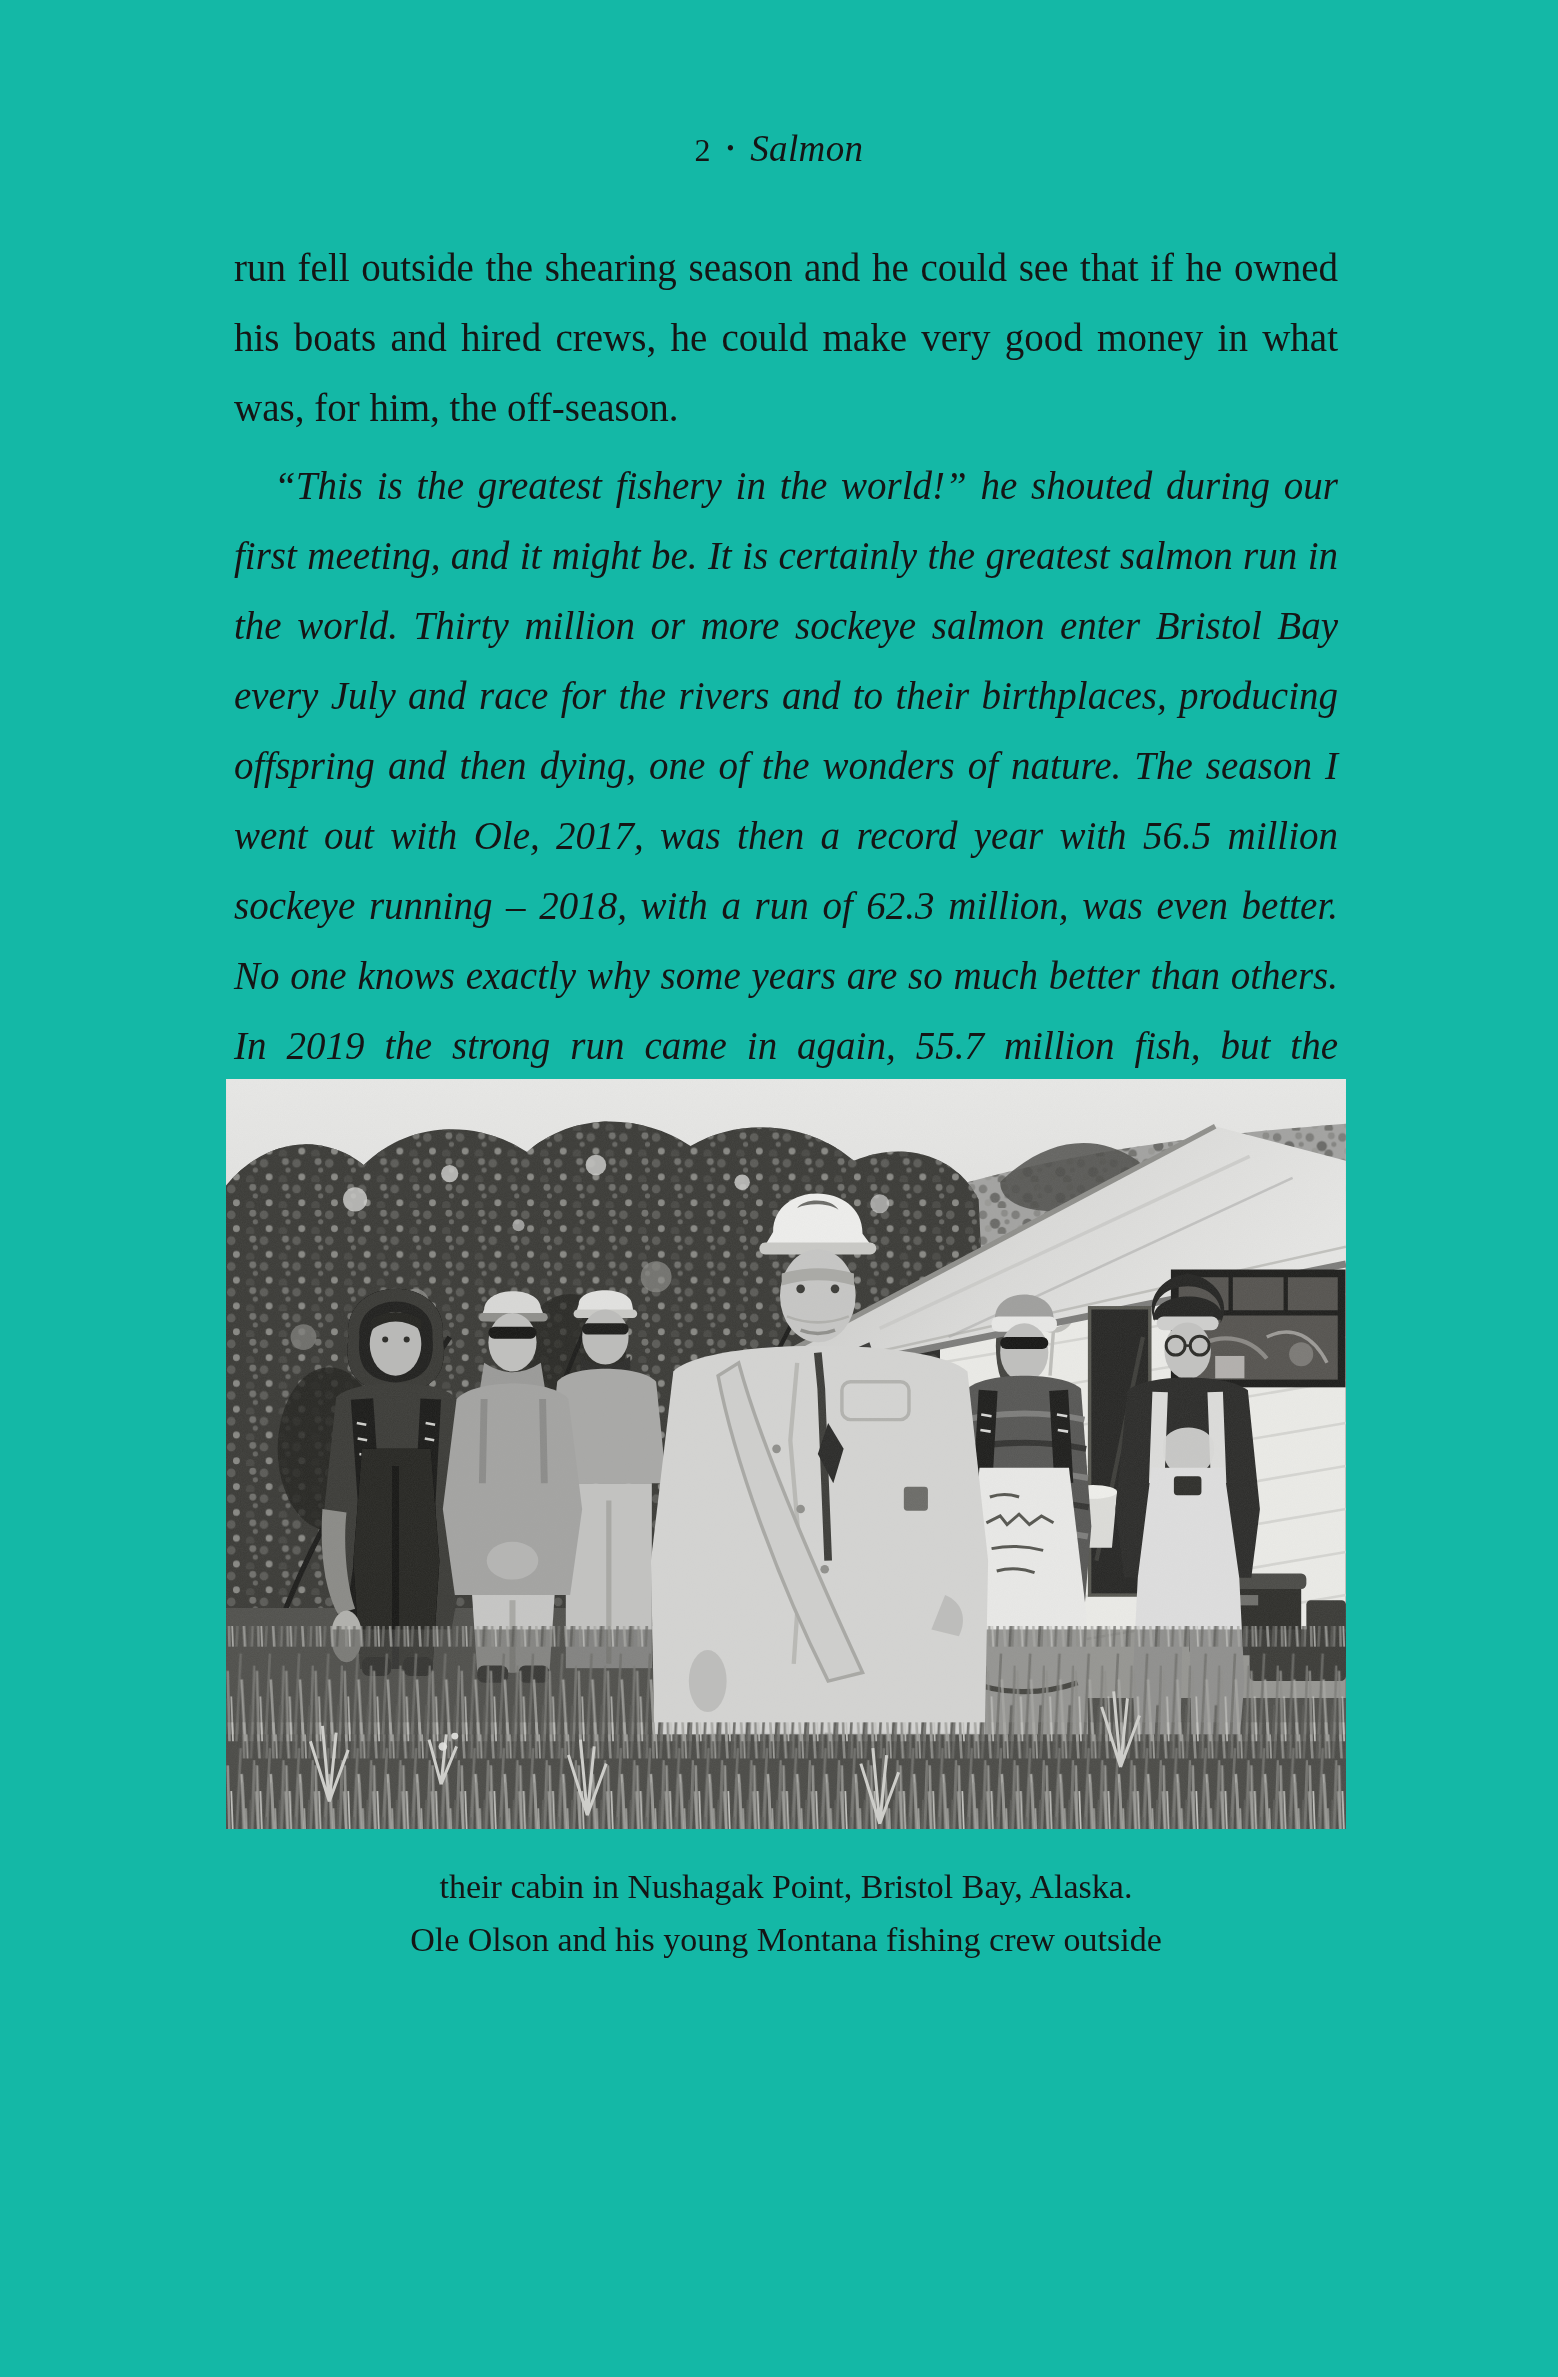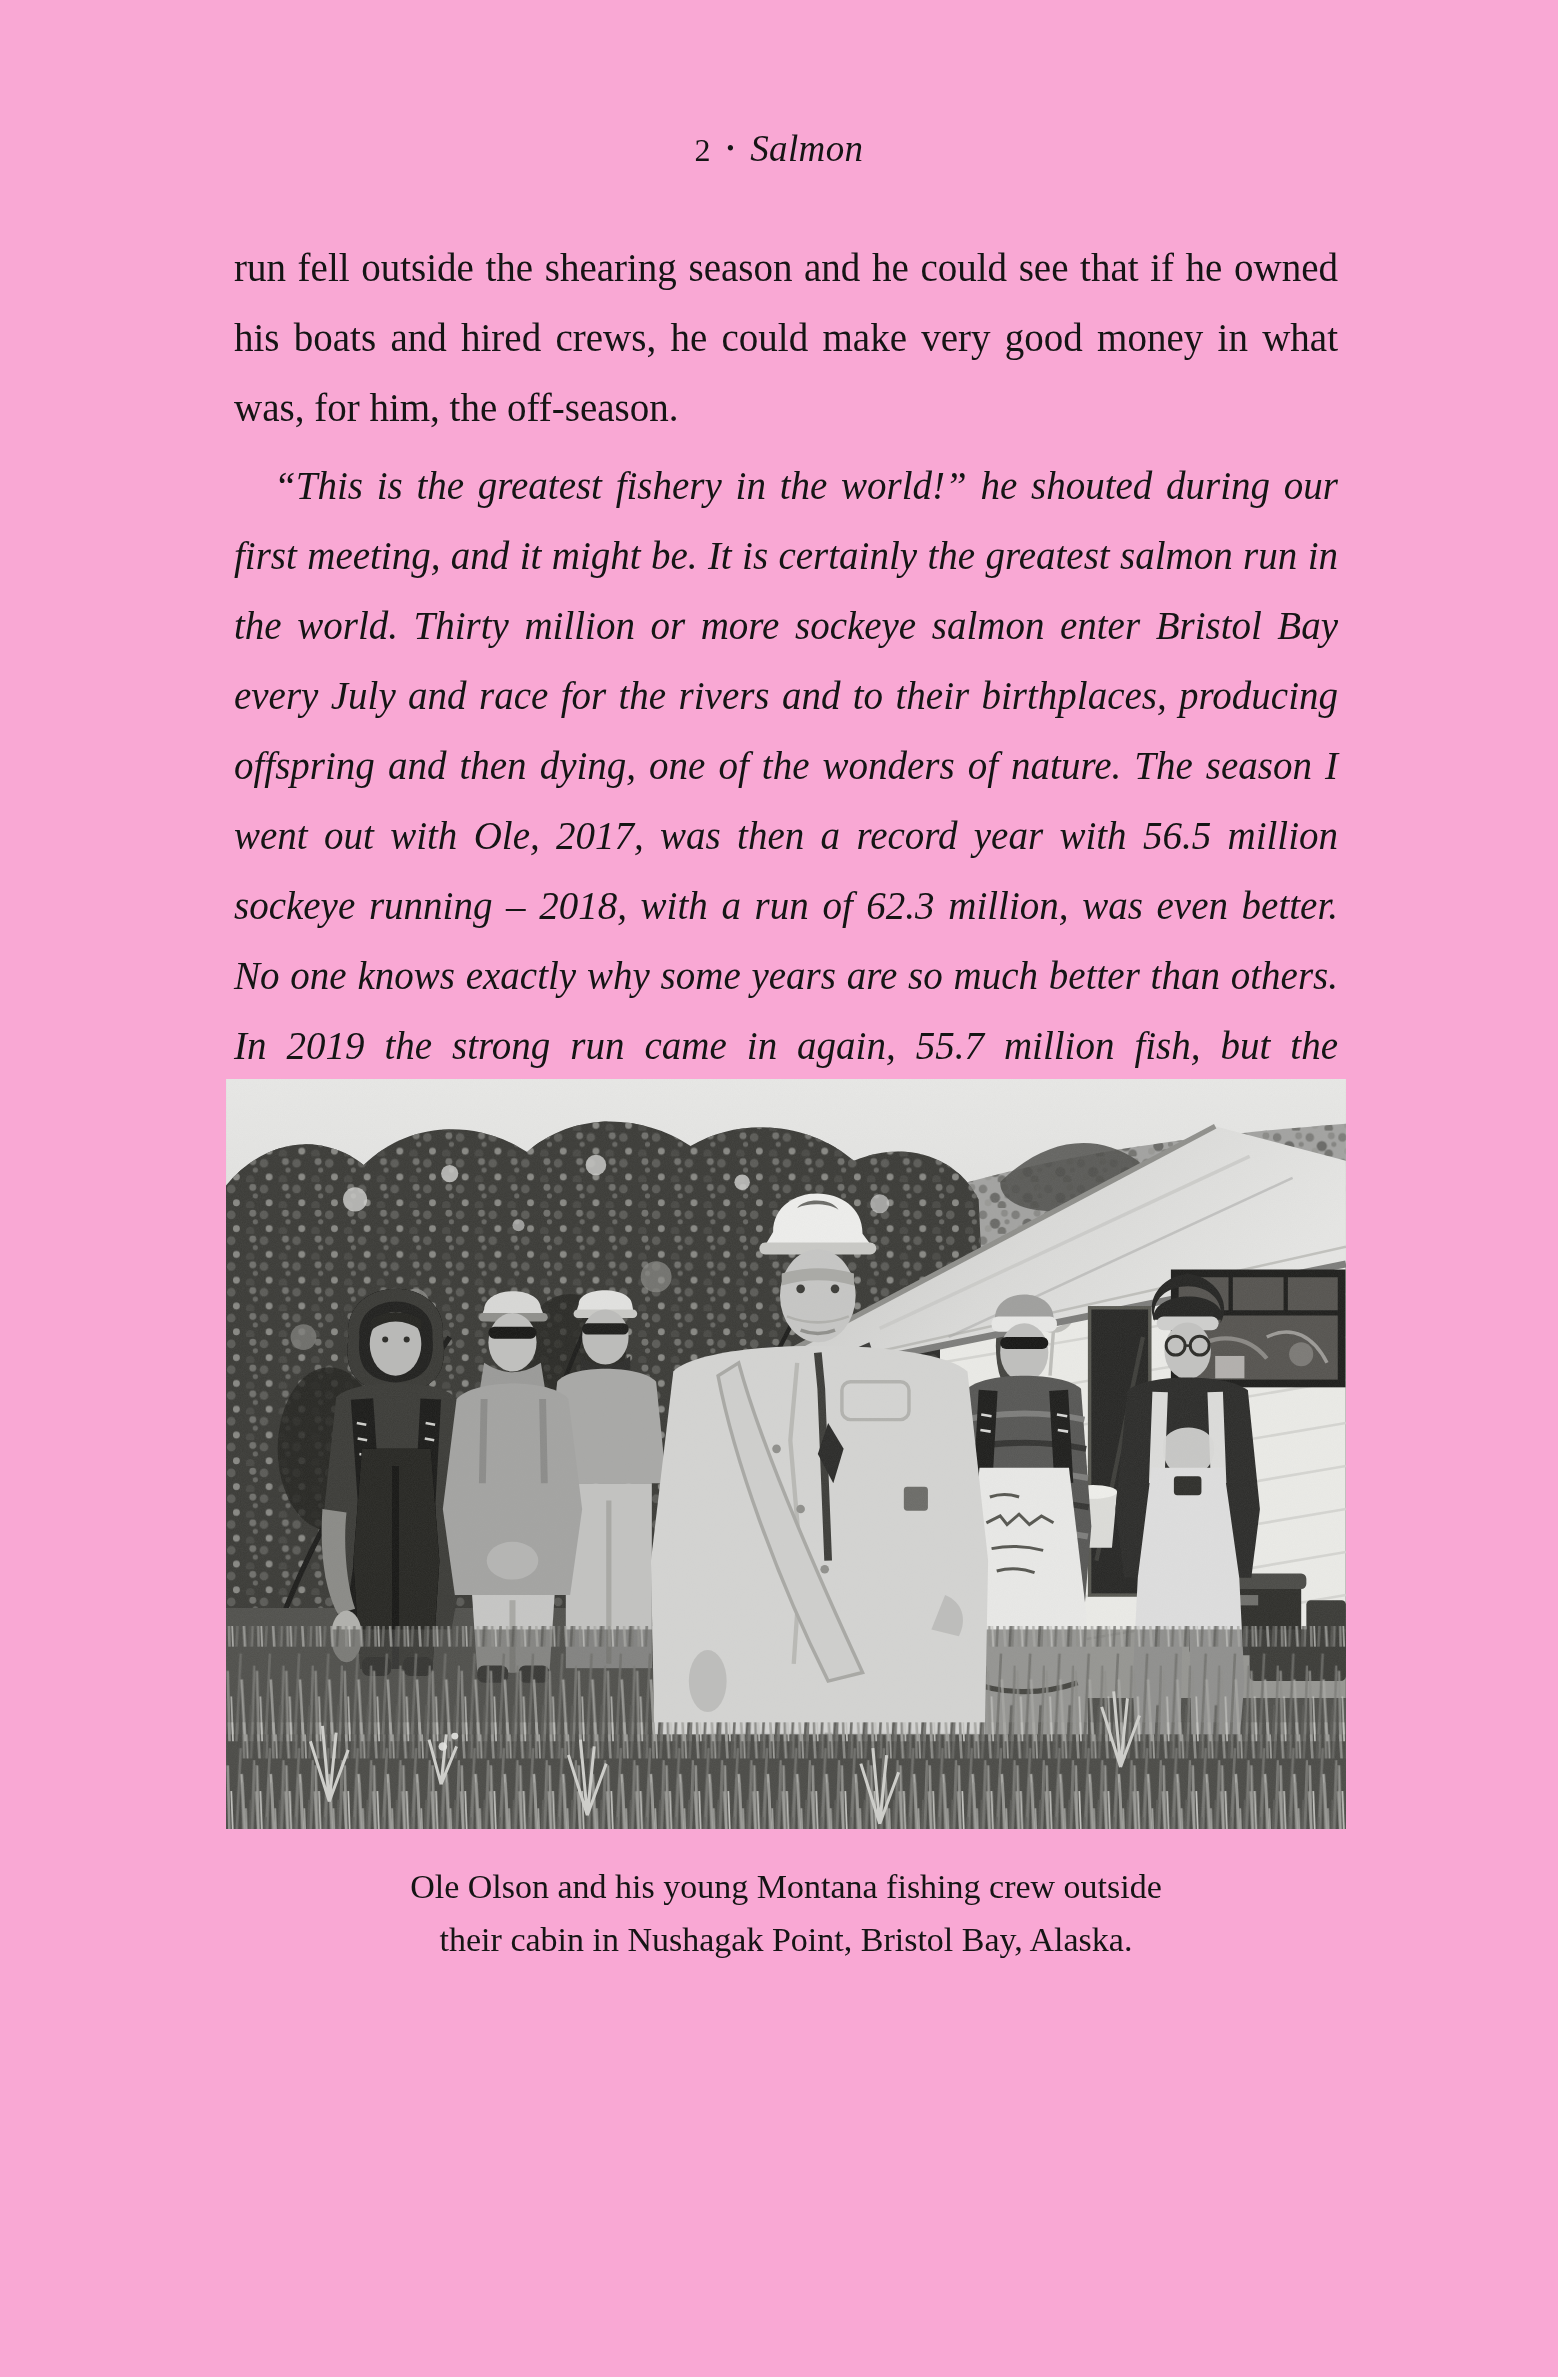--- a/index.html
+++ b/index.html
@@ -1,20 +1,20 @@
 <!DOCTYPE html>
 <html lang="en" style="font-size:13.8px"><head>
 <meta charset="utf-8">
 <style>
   html, body { margin: 0; padding: 0; background: #ffffff; }
   .page {
     position: relative;
     width: 1558px;
     height: 2377px;
-    background: #f9a8d4;
+    background: #14b8a6;
     font-family: "Liberation Serif", "DejaVu Serif", serif;
     color: #151515;
     overflow: hidden;
   }
   
   .running-head {
     position: absolute;
     top: 127px; left: 0;
     width: 100%;
     text-align: center;
@@ -377,20 +377,20 @@
             <path d="M250,820 L236,768 M250,820 L256,762 M250,820 L268,776"></path>
           </g>
           <circle cx="252" cy="776" r="5" fill="#e6e6e2" opacity="0.9"></circle>
           <circle cx="266" cy="764" r="4" fill="#e6e6e2" opacity="0.9"></circle>
         </g>
 
         <rect x="0" y="0" width="1302" height="872" filter="url(#grain)"></rect>
       </svg>
     </div>
     <figcaption>
+      <span class="cap-line">their cabin in Nushagak Point, Bristol Bay, Alaska.</span>
       <span class="cap-line">Ole Olson and his young Montana fishing crew outside</span>
-      <span class="cap-line">their cabin in Nushagak Point, Bristol Bay, Alaska.</span>
     </figcaption>
   </figure>
 
 
 </div>
 
 
 </body></html>

